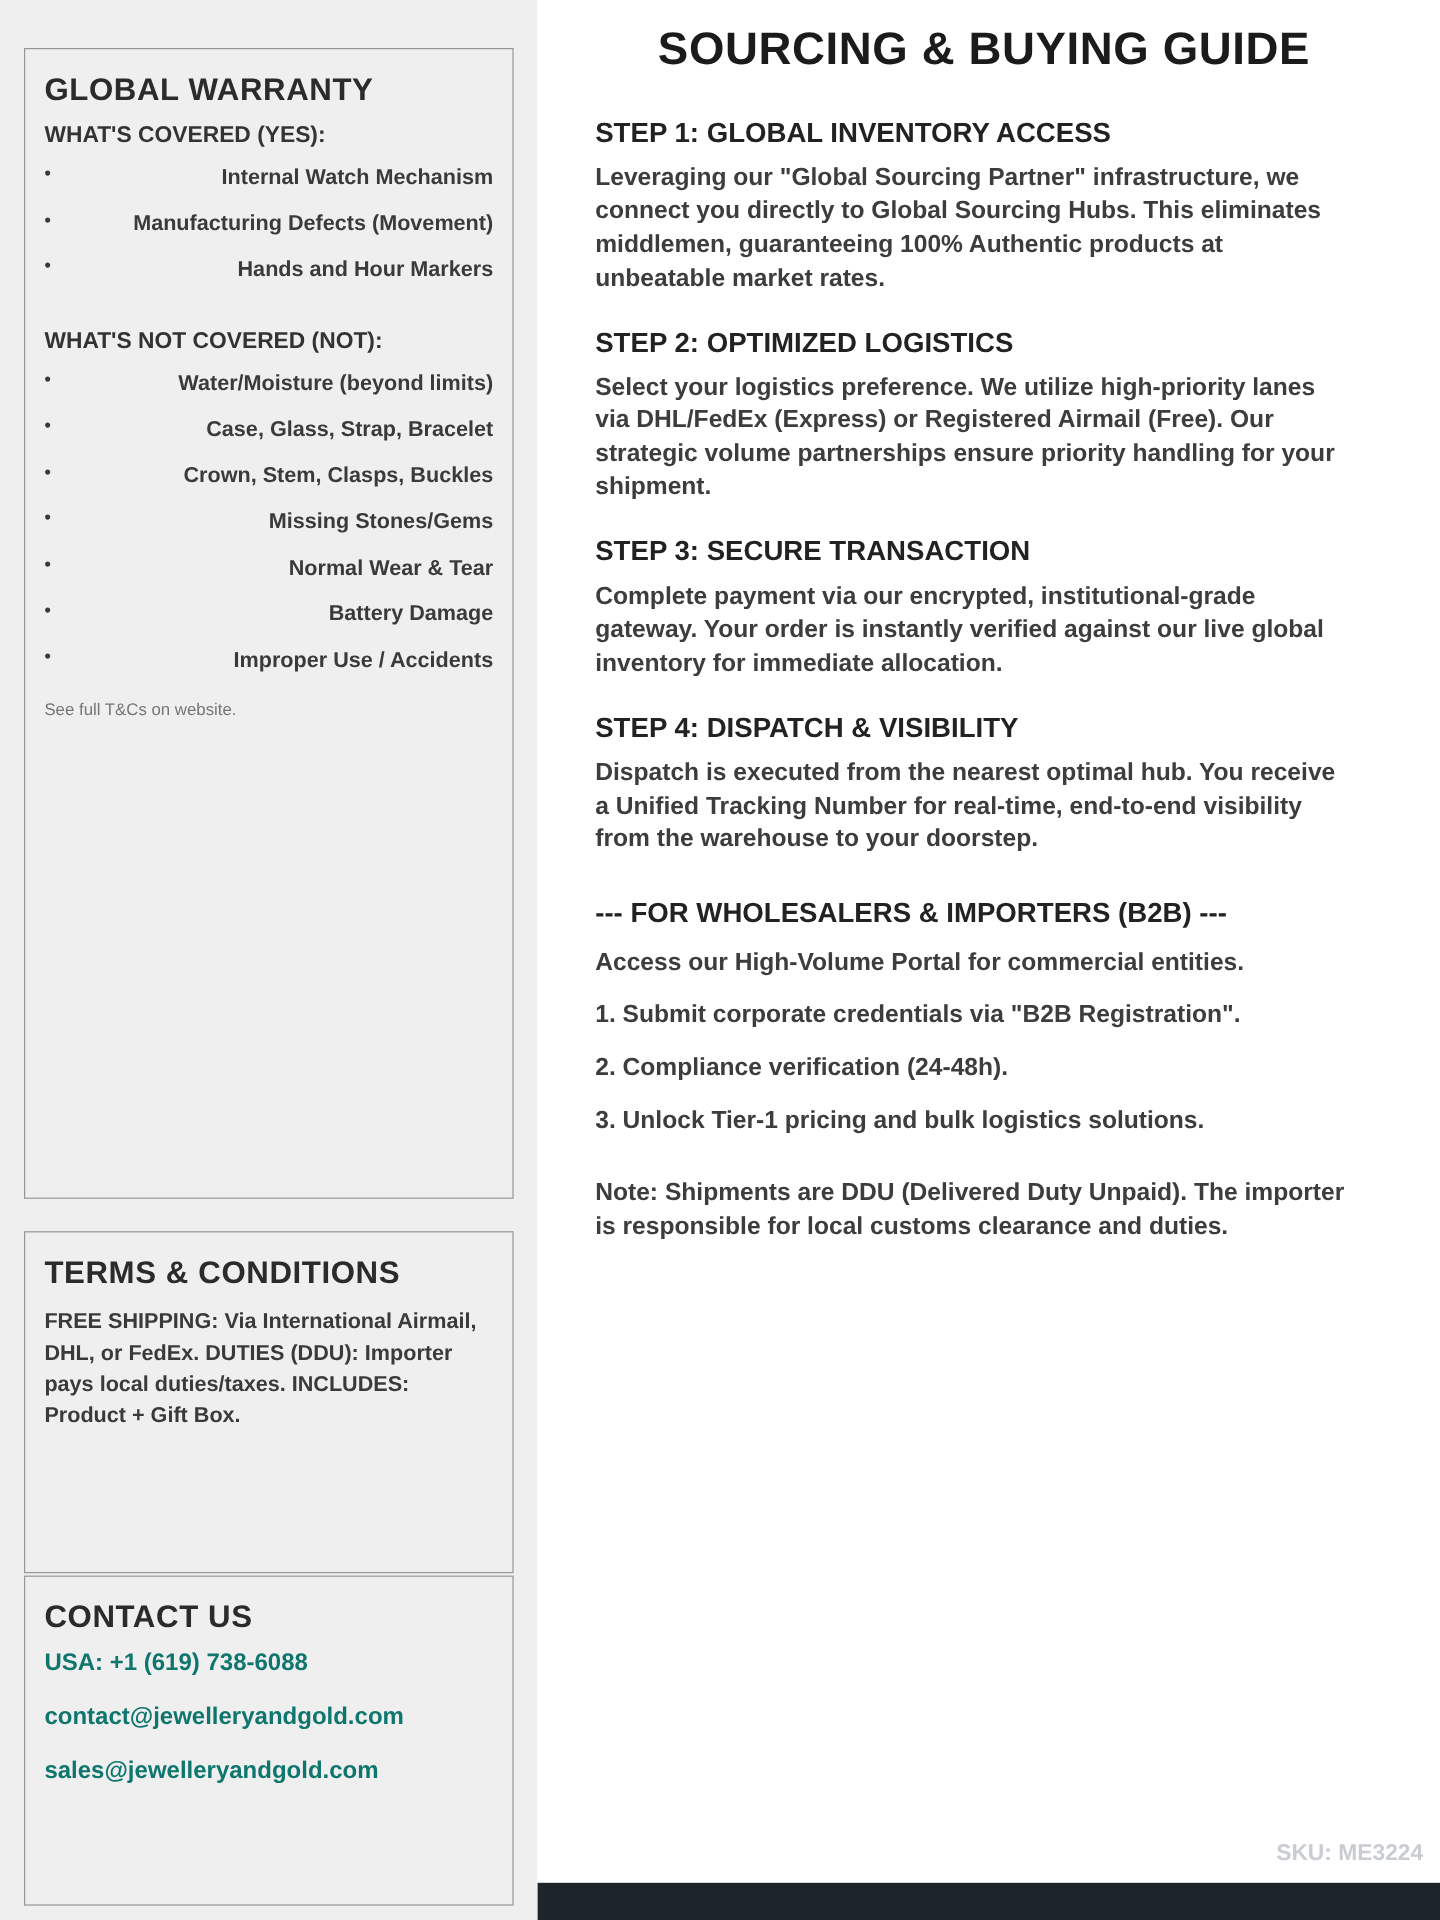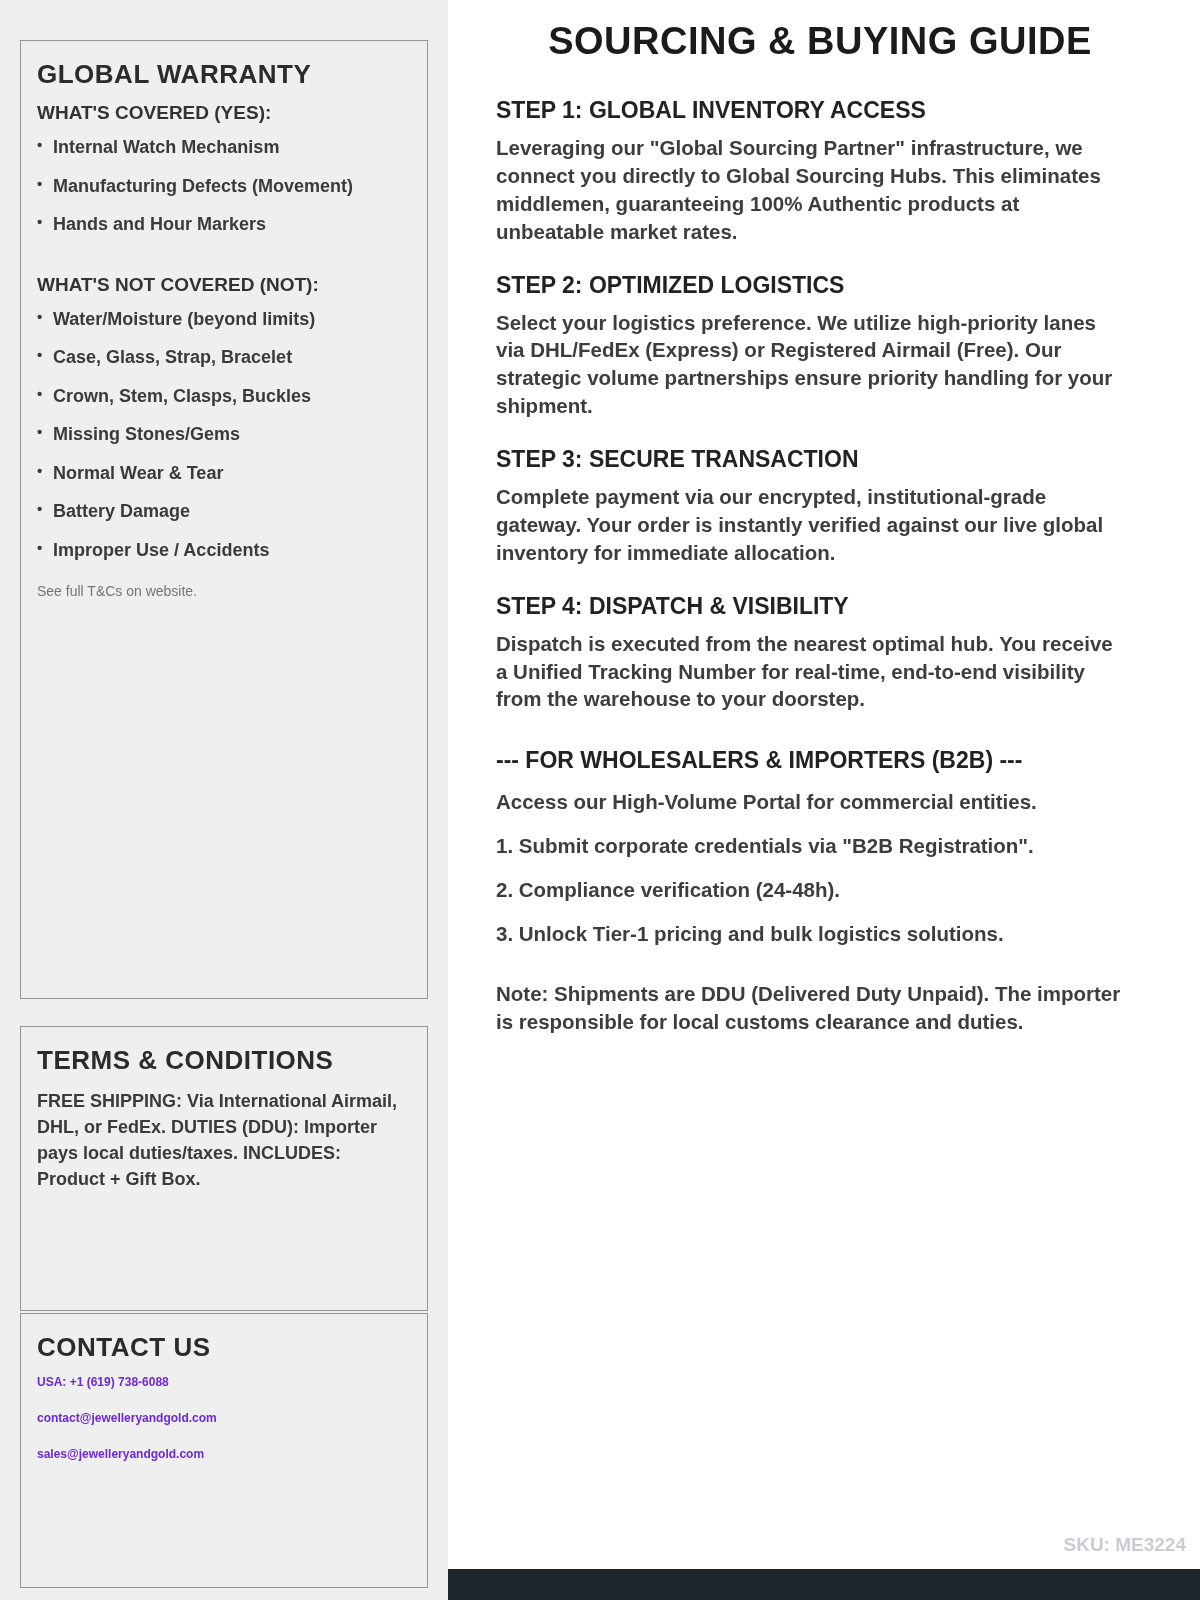--- a/index.html
+++ b/index.html
@@ -48,20 +48,21 @@
   }
   .bullet-list { list-style: none; }
   .bullet-list li {
     font-size: 18px;
     font-weight: 600;
     color: #3a3a3a;
     margin-bottom: 16px;
     line-height: 1.25;
     padding-left: 16px;
     position: relative;
+    text-align: right;
   }
   .bullet-list li::before {
     content: "•";
     position: absolute;
     left: 0;
     top: 0;
     font-size: 15px;
     color: #3a3a3a;
   }
   .group-gap { margin-top: 38px; }
@@ -71,23 +72,23 @@
     font-weight: 400;
     color: #757575;
   }
   .panel-body {
     font-size: 18px;
     font-weight: 600;
     color: #3a3a3a;
     line-height: 1.45;
   }
   .contact-line {
-    font-size: 12px;
-    font-weight: 600;
-    color: #6d28d9;
+    font-size: 20px;
+    font-weight: 600;
+    color: #0f766e;
     margin-bottom: 22px;
   }
 
   
   .main {
     flex: 1;
     background: #ffffff;
     position: relative;
     padding: 20px 56px 0 48px;
   }

